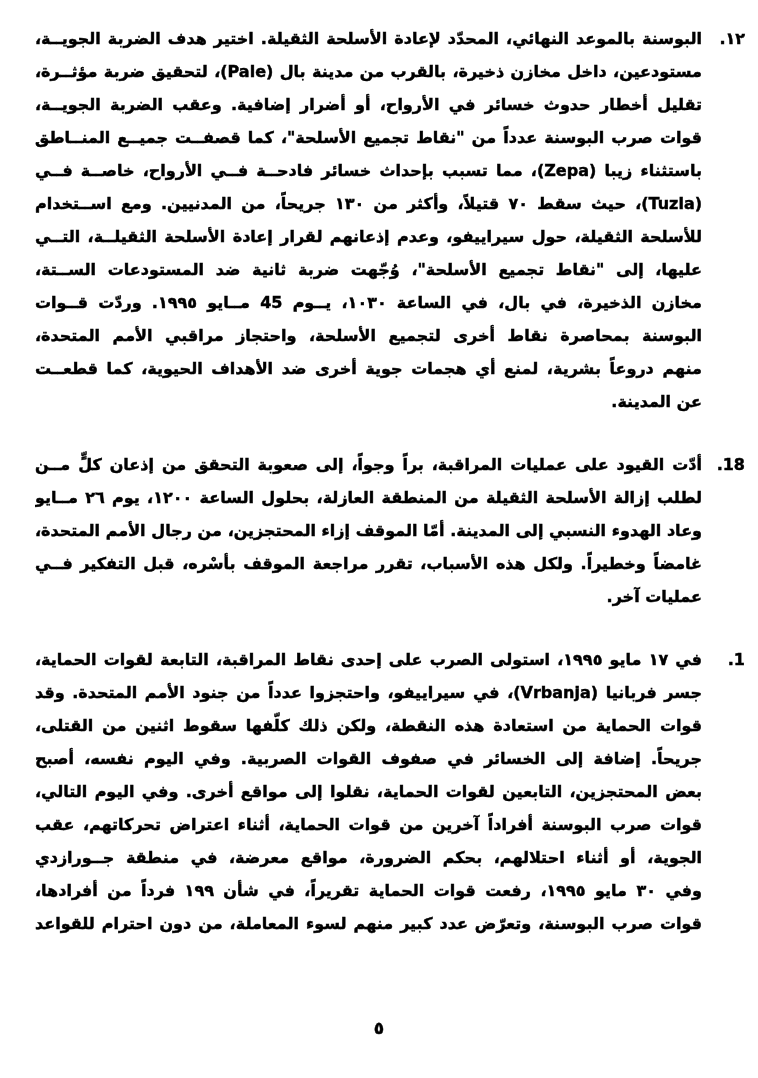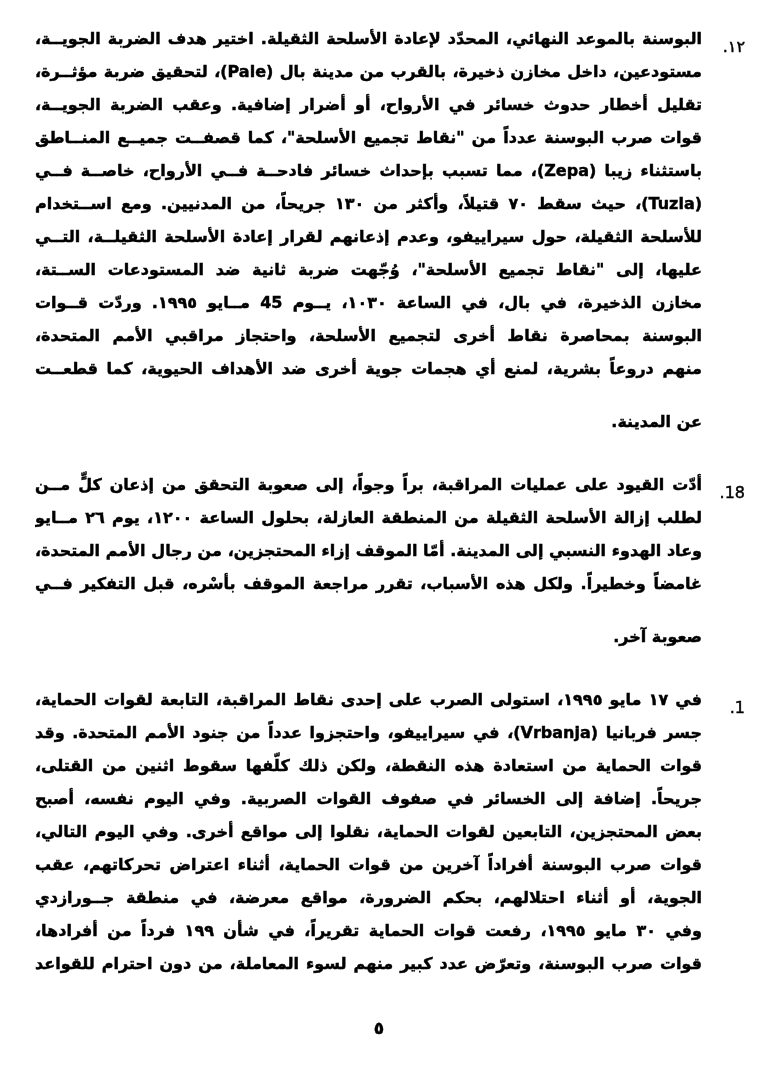--- a/index.html
+++ b/index.html
@@ -26,38 +26,37 @@
   .para {
     position: relative;
     margin: 0 0 30px 0;
     font-size: 16px;
     font-weight: bold;
     line-height: 33px;
     -webkit-text-stroke: 0.45px #000000;
   }
   .para-num {
     position: absolute;
-    top: 8px;
+    top: 0;
     right: -43px;
     white-space: nowrap;
-    font-weight: normal;
+    font-weight: bold;
   }
   .line {
     direction: rtl;
     text-align: justify;
     text-align-last: justify;
     text-justify: inter-word;
     white-space: normal;
     overflow: hidden;
     height: 33px;
   }
   .line.short {
     text-align: center;
     text-align-last: right;
-    margin-top: 20px;
   }
   .page-number {
     position: absolute;
     top: 1018px;
     left: 0;
     right: 0;
     text-align: center;
     font-size: 17px;
     font-weight: bold;
     -webkit-text-stroke: 0.45px #000000;
@@ -82,21 +81,21 @@
         <div class="line">البوسنة بمحاصرة نقاط أخرى لتجميع الأسلحة، واحتجاز مراقبي الأمم المتحدة، واستخدام عــدد</div>
         <div class="line">منهم دروعاً بشرية، لمنع أي هجمات جوية أخرى ضد الأهداف الحيوية، كما قطعــت الكــهرباء</div>
         <div class="line short">عن المدينة.</div>
       </div>
       <div class="para">
         <span class="para-num">18.</span>
         <div class="line">أدّت القيود على عمليات المراقبة، براً وجواً، إلى صعوبة التحقق من إذعان كلٍّ مــن الطرفيــن</div>
         <div class="line">لطلب إزالة الأسلحة الثقيلة من المنطقة العازلة، بحلول الساعة ١٢٠٠، يوم ٢٦ مــايو ١٩٩٥.</div>
         <div class="line">وعاد الهدوء النسبي إلى المدينة. أمّا الموقف إزاء المحتجزين، من رجال الأمم المتحدة، فكــان</div>
         <div class="line">غامضاً وخطيراً. ولكل هذه الأسباب، تقرر مراجعة الموقف بأسْره، قبل التفكير فــي أي إجــراء</div>
-        <div class="line short">صعوبة آخر.</div>
+        <div class="line short">عمليات آخر.</div>
       </div>
       <div class="para">
         <span class="para-num">1.</span>
         <div class="line">في ١٧ مايو ١٩٩٥، استولى الصرب على إحدى نقاط المراقبة، التابعة لقوات الحماية، علــى</div>
         <div class="line">جسر فربانيا (Vrbanja)، في سيراييفو، واحتجزوا عدداً من جنود الأمم المتحدة. وقد تمكنــت</div>
         <div class="line">قوات الحماية من استعادة هذه النقطة، ولكن ذلك كلّفها سقوط اثنين من القتلى، وأربعــة عشــر</div>
         <div class="line">جريحاً. إضافة إلى الخسائر في صفوف القوات الصربية. وفي اليوم نفسه، أصبح واضحــاً، أن</div>
         <div class="line">بعض المحتجزين، التابعين لقوات الحماية، نقلوا إلى مواقع أخرى. وفي اليوم التالي، احتجــزت</div>
         <div class="line">قوات صرب البوسنة أفراداً آخرين من قوات الحماية، أثناء اعتراض تحركاتهم، عقب الضربــات</div>
         <div class="line">الجوية، أو أثناء احتلالهم، بحكم الضرورة، مواقع معرضة، في منطقة جــورازدي (Gorazde).</div>

